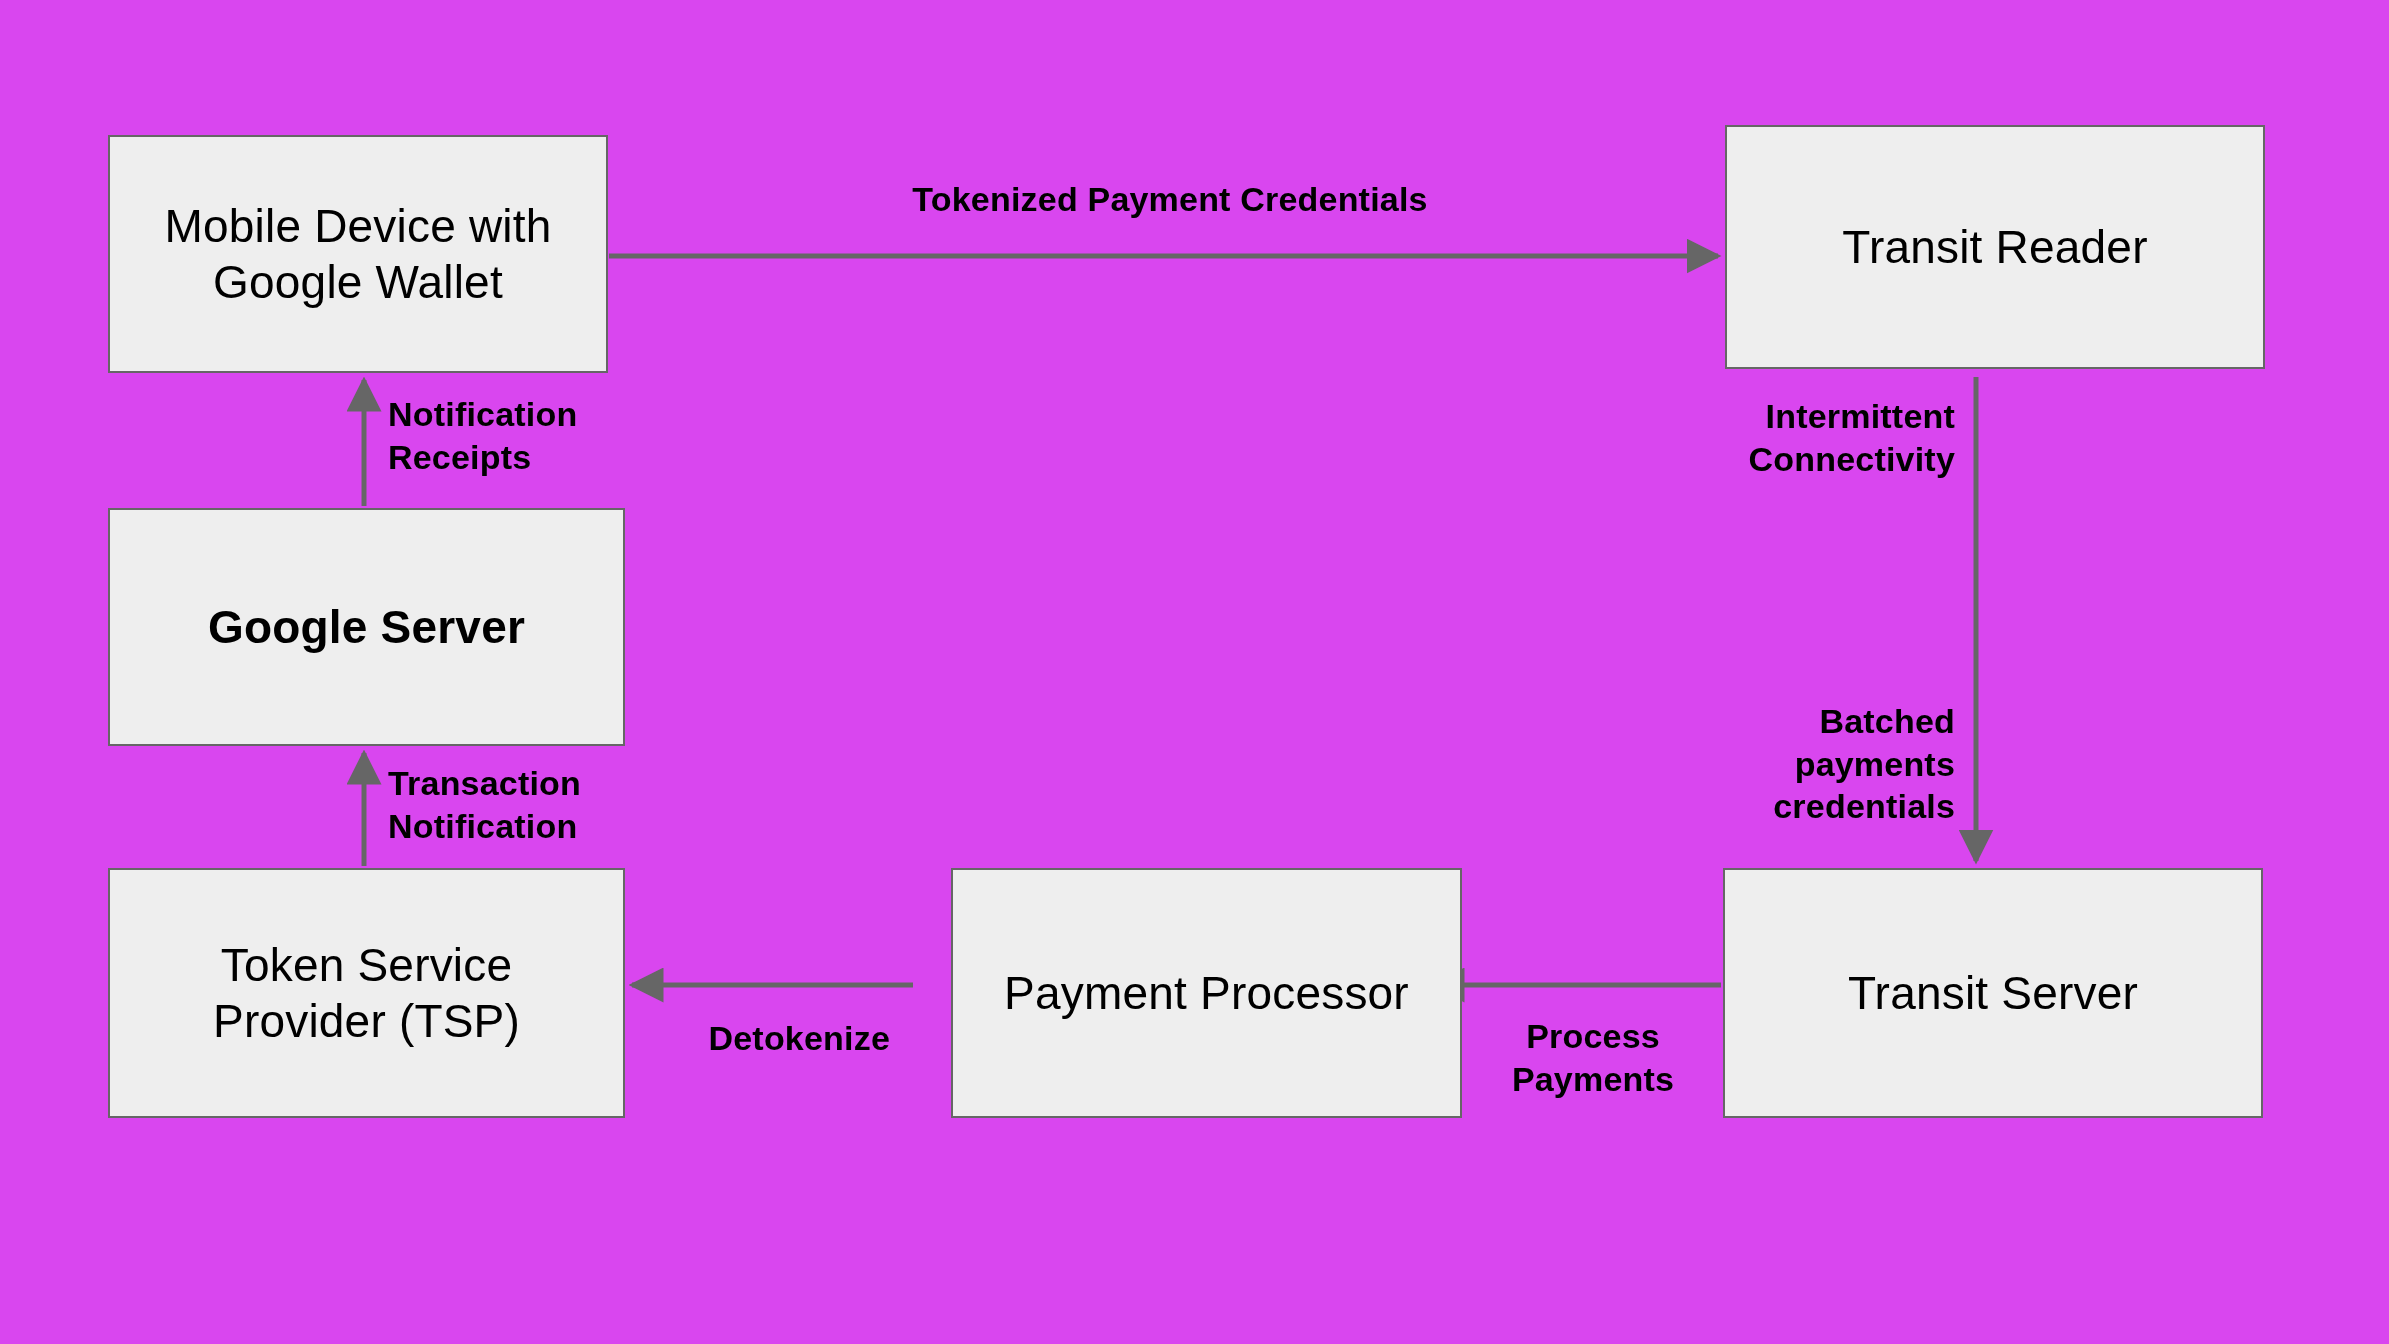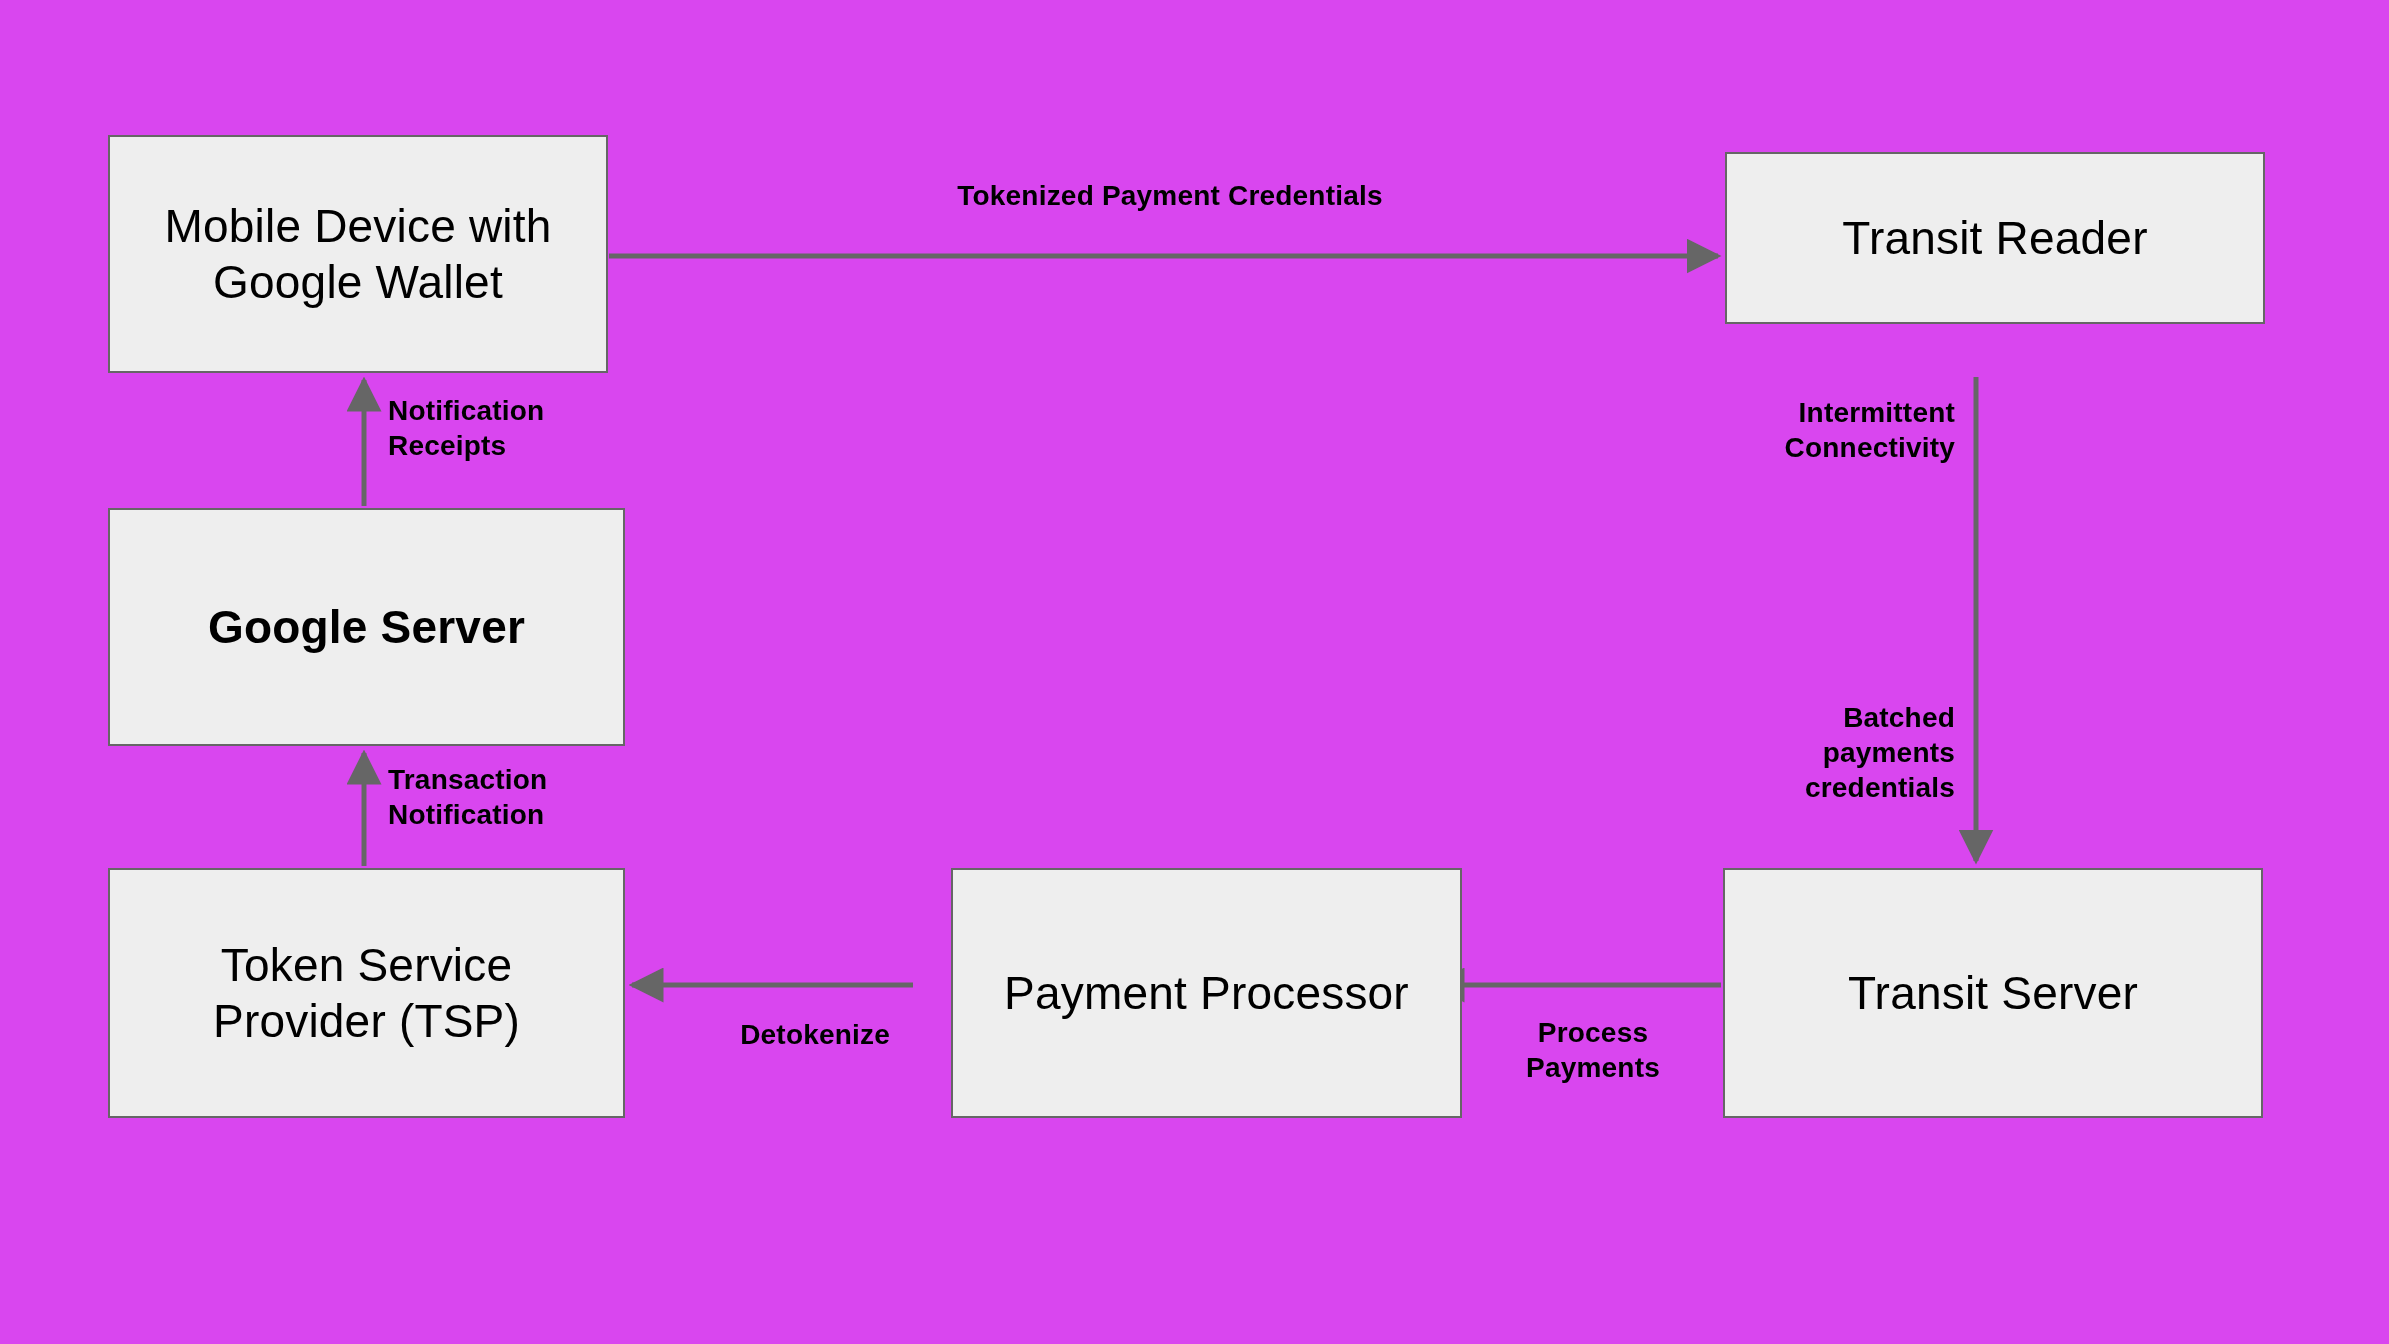--- a/index.html
+++ b/index.html
@@ -29,21 +29,21 @@
     color: #000000;
     font-size: 46px;
     font-weight: 400;
     line-height: 1.22;
     white-space: pre-line;
     letter-spacing: 0.2px;
   }
   .edge-label {
     position: absolute;
     color: #000000;
-    font-size: 28px;
+    font-size: 34px;
     font-weight: bold;
     line-height: 1.25;
     white-space: pre-line;
     letter-spacing: 0.2px;
   }
   .edge-label.lbl-center { text-align: center; }
   .edge-label.lbl-right  { text-align: right; }
   .edge-label.lbl-left   { text-align: left; }
   svg.edges {
     position: absolute;
@@ -77,21 +77,21 @@
     <line x1="364" y1="866" x2="364" y2="753" stroke="#666666" stroke-width="5" marker-end="url(#arrowend)"></line>
 
     <line x1="364" y1="506" x2="364" y2="380" stroke="#666666" stroke-width="5" marker-end="url(#arrowend)"></line>
   </svg>
 
   <div class="node" style="left:108px; top:135px; width:500px; height:238px;">
     <span>Mobile Device with
 Google Wallet</span>
   </div>
 
-  <div class="node" style="left:1725px; top:152px; width:540px; height:172px;">
+  <div class="node" style="left:1725px; top:125px; width:540px; height:244px;">
     <span>Transit Reader</span>
   </div>
 
   <div class="node" style="left:108px; top:508px; width:517px; height:238px;font-weight:bold;">
     <span>Google Server</span>
   </div>
 
   <div class="node" style="left:108px; top:868px; width:517px; height:250px;">
     <span>Token Service
 Provider (TSP)</span>

